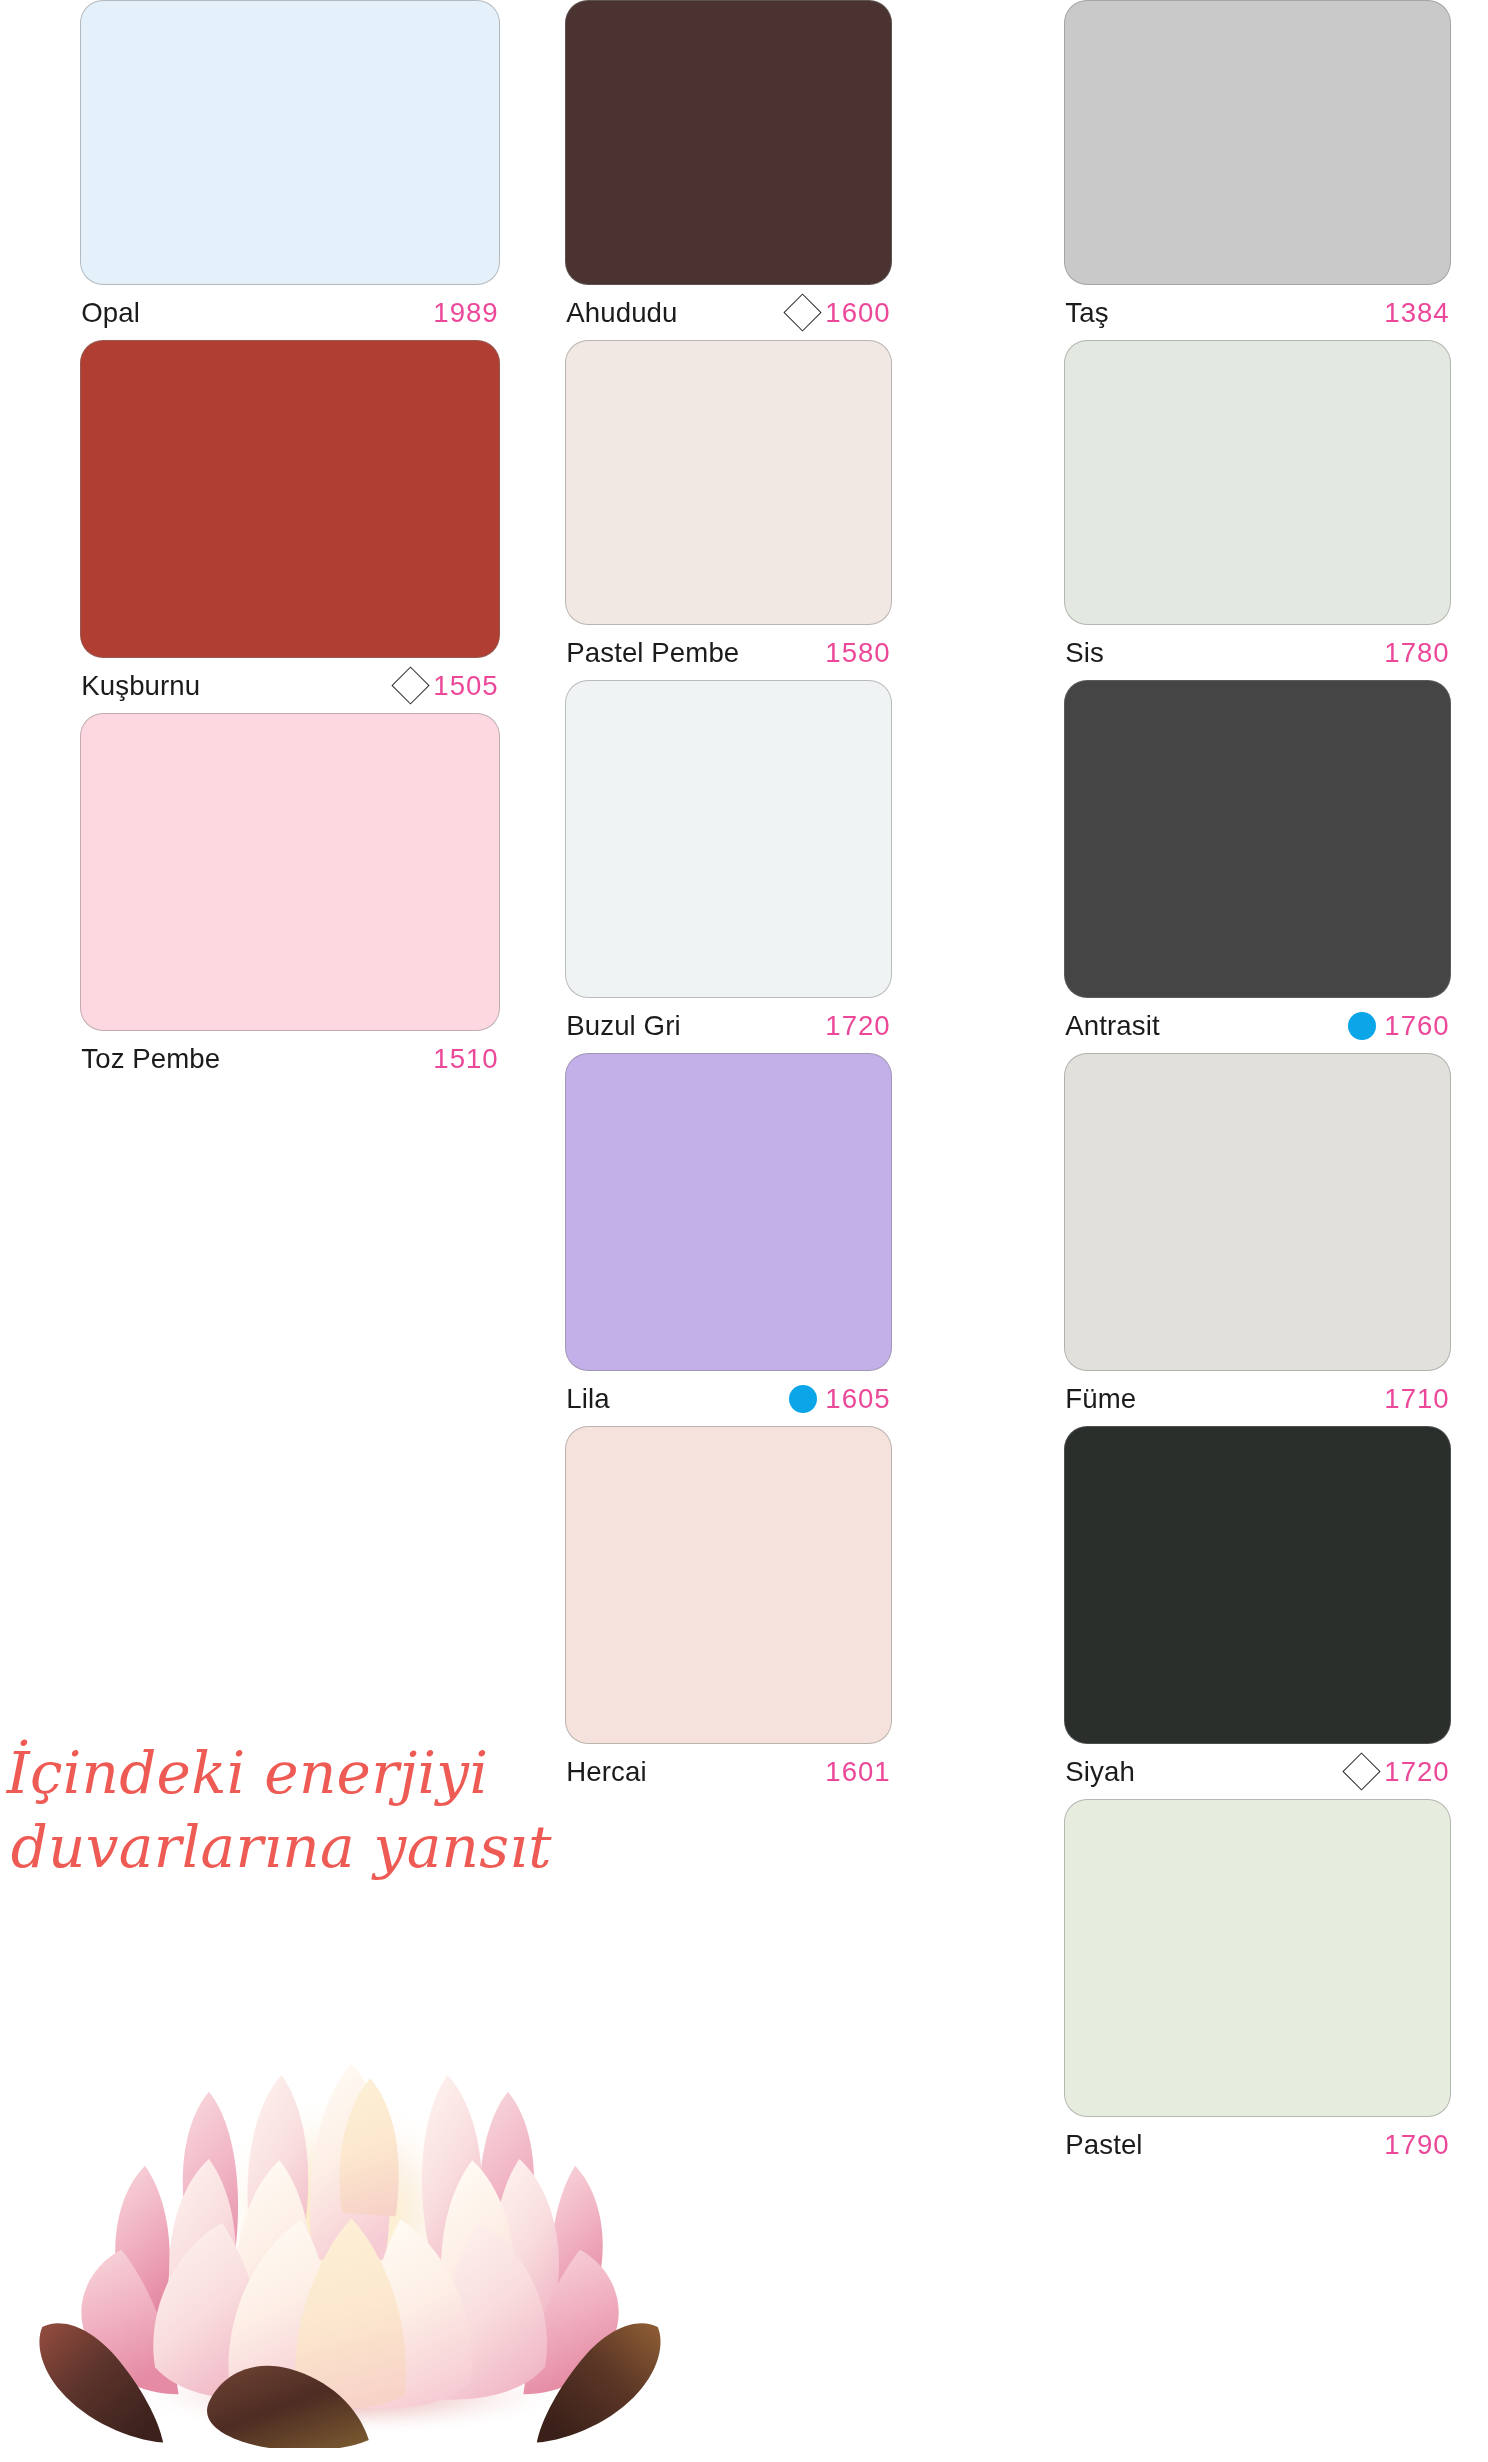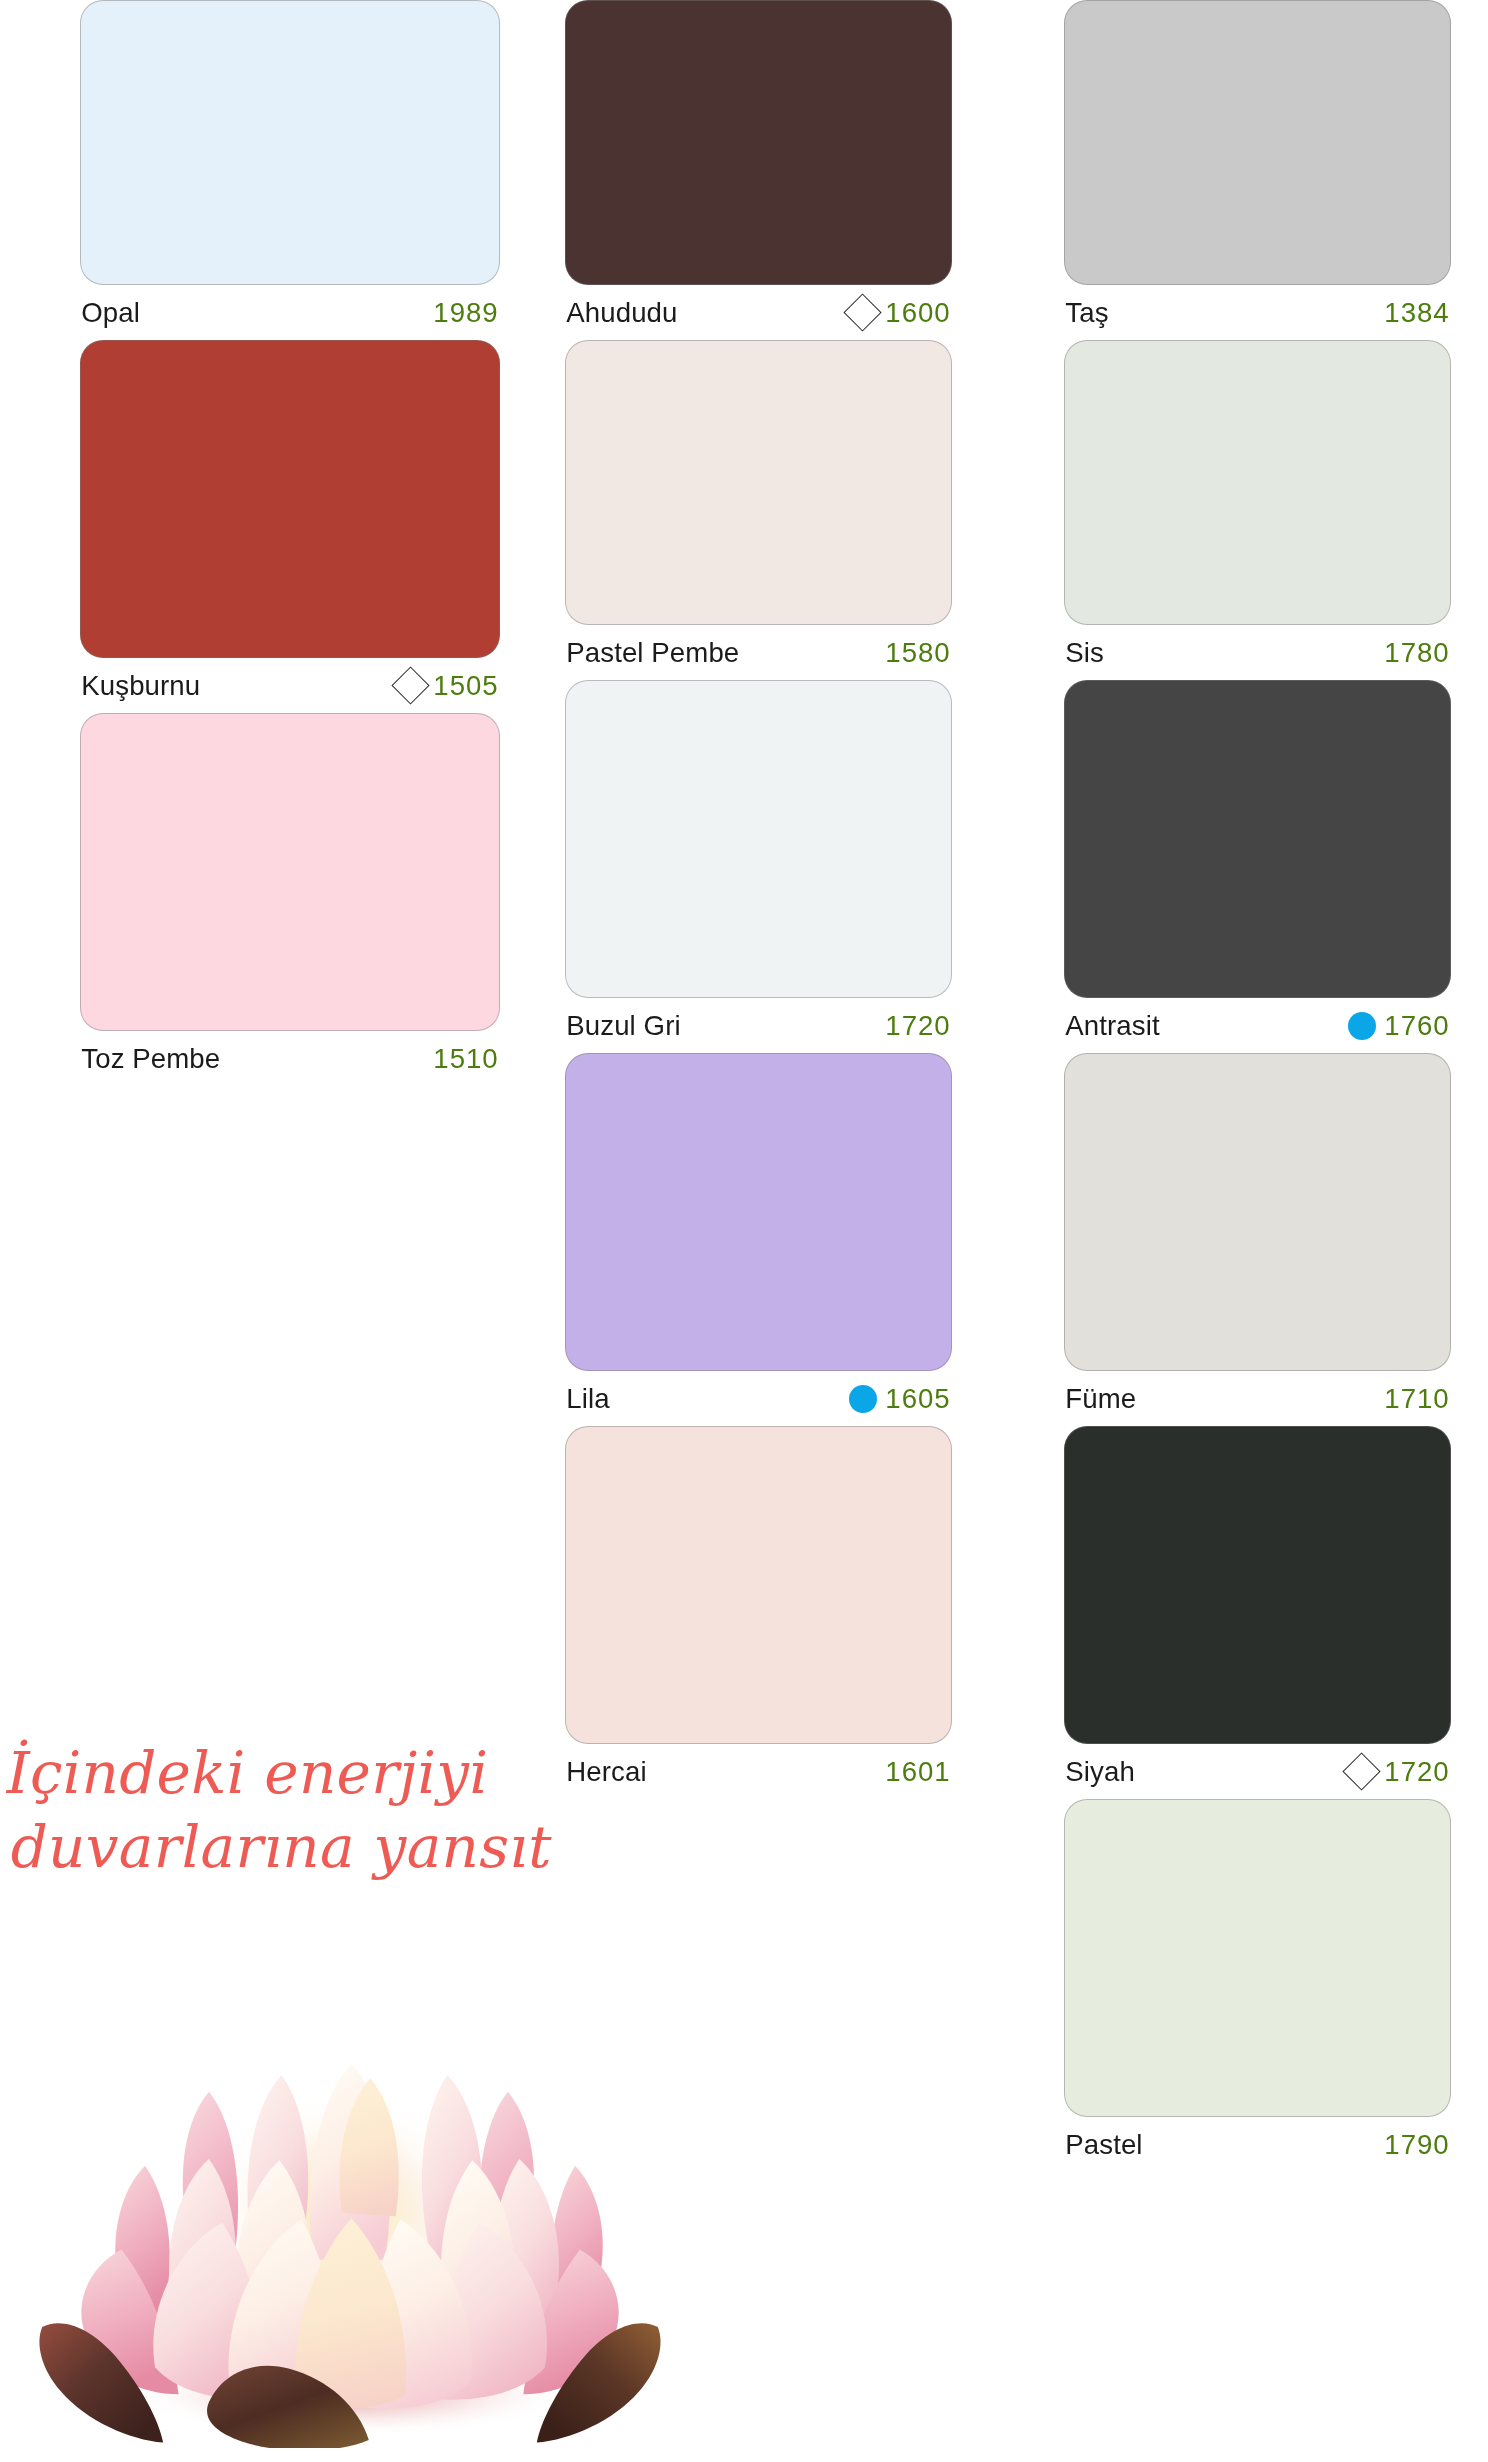--- a/index.html
+++ b/index.html
@@ -24,21 +24,21 @@
   .column {
     position: absolute;
     top: 0;
     width: 404px;
   }
   .col-1 { left: 48px; }
   .col-2 { left: 565px; }
   .col-3 { left: 1064px; }
 
   .col-1 .swatch-card { width: 452px; padding-left: 32px; }
-  .col-2 .swatch-card { width: 387px; }
+  .col-2 .swatch-card { width: 327px; }
   .col-3 .swatch-card { width: 387px; }
 
   
   .swatch-card {
     position: relative;
     margin-bottom: 0;
   }
 
   .swatch-chip {
     width: 100%;
@@ -63,21 +63,21 @@
   }
 
   .swatch-right {
     display: flex;
     align-items: center;
     gap: 5.4px;
   }
 
   .swatch-code {
     font-size: 27.6px;
-    color: #4d7c0f;
+    color: #ec4899;
     letter-spacing: 1px;
     font-weight: 400;
     white-space: nowrap;
   }
 
   
   .marker {
     display: inline-block;
     flex: 0 0 auto;
     line-height: 0;

